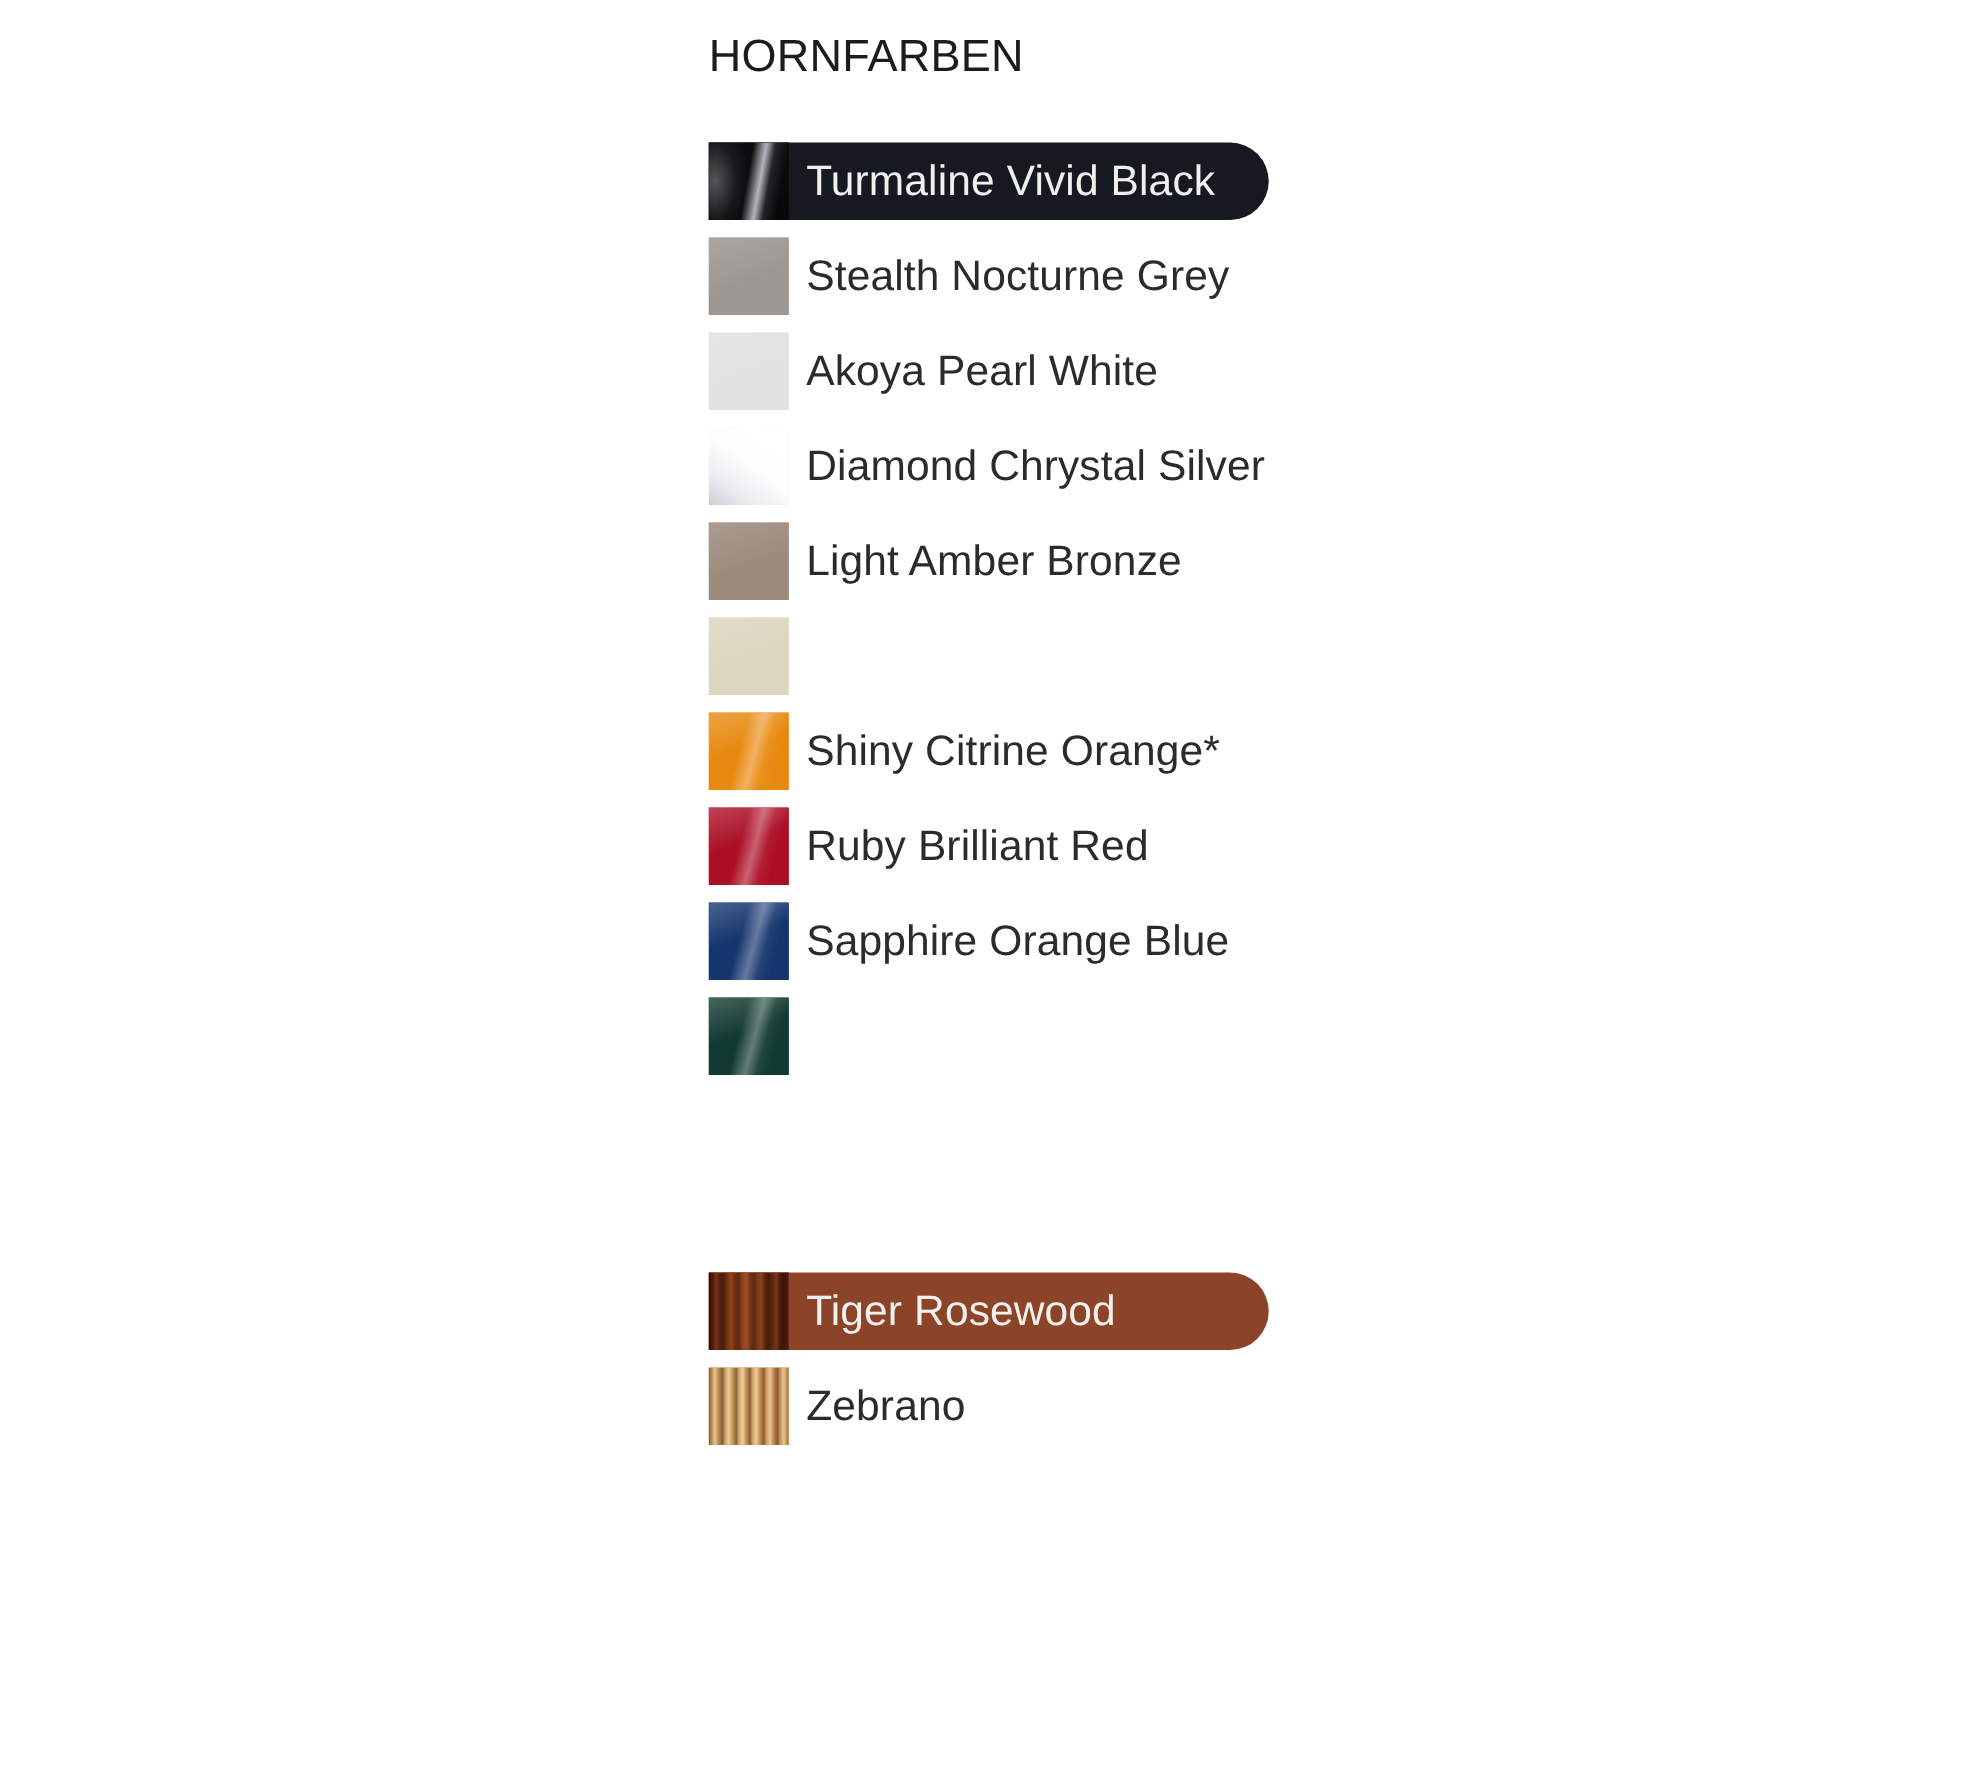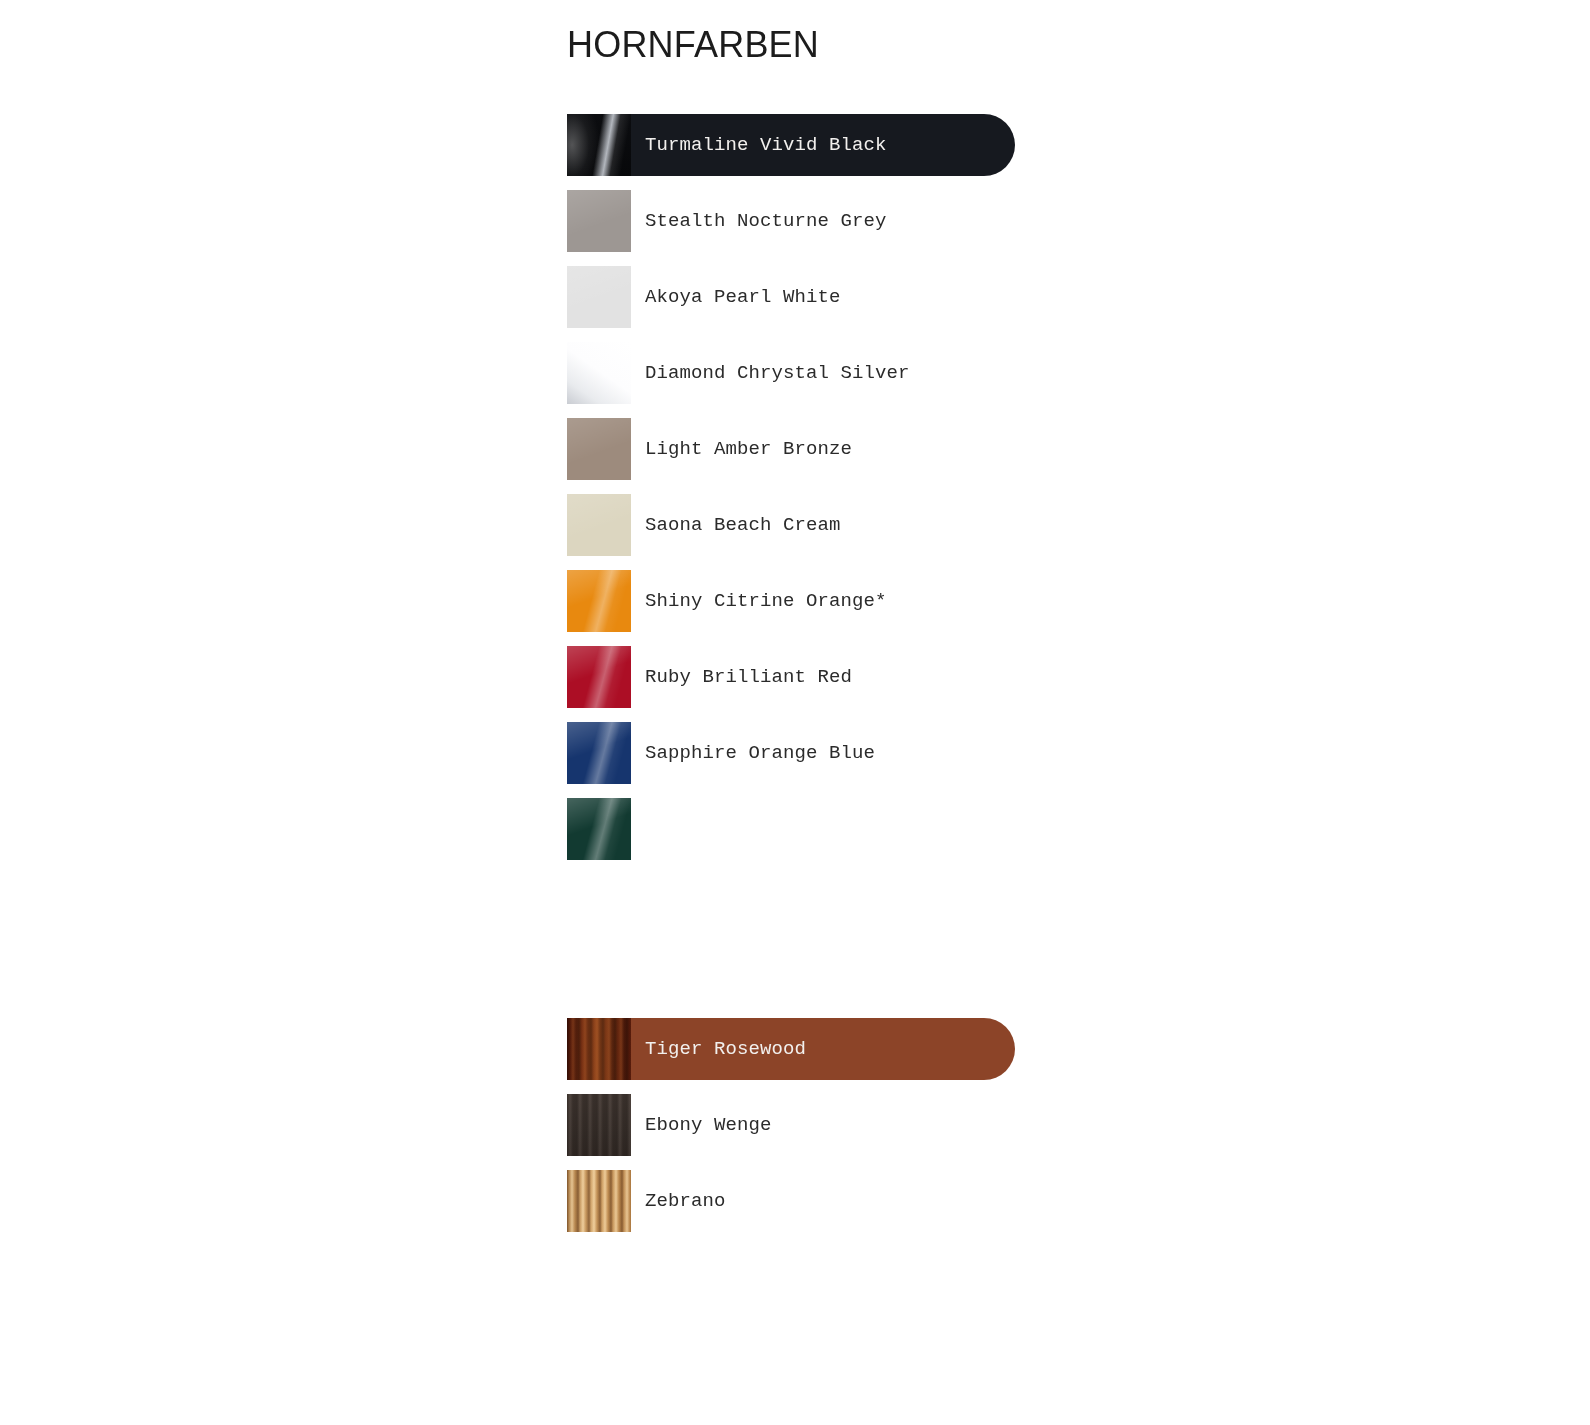--- a/index.html
+++ b/index.html
@@ -83,26 +83,25 @@
     position: absolute;
     inset: 0;
   }
 
   .option-label {
     position: relative;
     z-index: 1;
     margin-left: 14px;
     display: flex;
     align-items: center;
-    font-size: 19px;
+    font-size: 34px;
     line-height: 1;
     color: #2b2b2b;
     white-space: nowrap;
     letter-spacing: 0.1px;
-    font-family: Liberation Mono, monospace;
   }
   .option-row.selected .option-label {
     color: #f2f0ee;
   }
 
   
   #section-horn { position: absolute; left: 0; top: 22px; }
   #section-horn .options { margin-top: 46px; }
 
   #section-cabinet { position: absolute; left: 0; top: 978px; }
@@ -157,21 +156,20 @@
               <div class="sheen" style="background: linear-gradient(160deg, rgba(255, 255, 255, 0.14) 0%, rgba(255, 255, 255, 0) 55%), linear-gradient(rgb(157, 139, 125) 0%, rgb(157, 139, 125) 100%);"></div>
             </div>
           <div class="option-label">Light Amber Bronze</div>
         </div>
 
         <div class="option-row">
           <div class="pill"></div>
           <div class="swatch" style="background: rgb(220, 214, 192);">
               <div class="sheen" style="background: linear-gradient(160deg, rgba(255, 255, 255, 0.14) 0%, rgba(255, 255, 255, 0) 55%), linear-gradient(rgb(220, 214, 192) 0%, rgb(220, 214, 192) 100%);"></div>
             </div>
-          <div class="option-label">Saona Beach Cream</div>
         </div>
 
         <div class="option-row">
           <div class="pill"></div>
           <div class="swatch" style="background: rgb(232, 137, 15);">
               <div class="sheen" style="background: linear-gradient(105deg, rgba(255, 255, 255, 0) 40%, rgba(255, 255, 255, 0.34) 56%, rgba(255, 255, 255, 0.06) 68%, rgba(255, 255, 255, 0) 80%), linear-gradient(160deg, rgba(255, 255, 255, 0.22) 0%, rgba(255, 255, 255, 0) 45%), linear-gradient(rgb(232, 137, 15) 0%, rgb(232, 137, 15) 100%);"></div>
             </div>
           <div class="option-label">Shiny Citrine Orange*</div>
         </div>
 
@@ -207,27 +205,20 @@
       <div class="options">
 
         <div class="option-row selected" style="--pill: #8c4428;">
           <div class="pill"></div>
           <div class="swatch" style="background: rgb(109, 48, 20);">
               <div class="sheen" style="background: repeating-linear-gradient(90deg, rgba(0, 0, 0, 0.34) 0px, rgba(0, 0, 0, 0.05) 3px, rgba(170, 95, 45, 0.3) 6px, rgba(0, 0, 0, 0.22) 9px, rgba(0, 0, 0, 0.34) 12px), linear-gradient(90deg, rgb(74, 20, 8) 0%, rgb(124, 50, 20) 22%, rgb(154, 74, 30) 48%, rgb(110, 44, 17) 74%, rgb(85, 25, 10) 100%);"></div>
             </div>
           <div class="option-label">Tiger Rosewood</div>
         </div>
 
-        <div class="option-row">
-          <div class="pill"></div>
-          <div class="swatch" style="background: rgb(61, 51, 46);">
-              <div class="sheen" style="background: repeating-linear-gradient(90deg, rgba(0, 0, 0, 0.22) 0px, rgba(255, 255, 255, 0.05) 3px, rgba(0, 0, 0, 0.18) 6px, rgba(0, 0, 0, 0.22) 10px), linear-gradient(rgb(70, 59, 53) 0%, rgb(55, 46, 41) 100%);"></div>
-            </div>
-          <div class="option-label">Ebony Wenge</div>
-        </div>
 
         <div class="option-row">
           <div class="pill"></div>
           <div class="swatch" style="background: rgb(199, 154, 94);">
               <div class="sheen" style="background: repeating-linear-gradient(90deg, rgba(90, 50, 20, 0.62) 0px, rgba(90, 50, 20, 0.1) 2px, rgba(255, 232, 190, 0.55) 5px, rgba(150, 95, 40, 0.35) 8px, rgba(90, 50, 20, 0.62) 11px), linear-gradient(90deg, rgb(185, 139, 82) 0%, rgb(224, 180, 121) 30%, rgb(217, 168, 106) 60%, rgb(201, 151, 90) 100%);"></div>
             </div>
           <div class="option-label">Zebrano</div>
         </div>
 
       </div>

